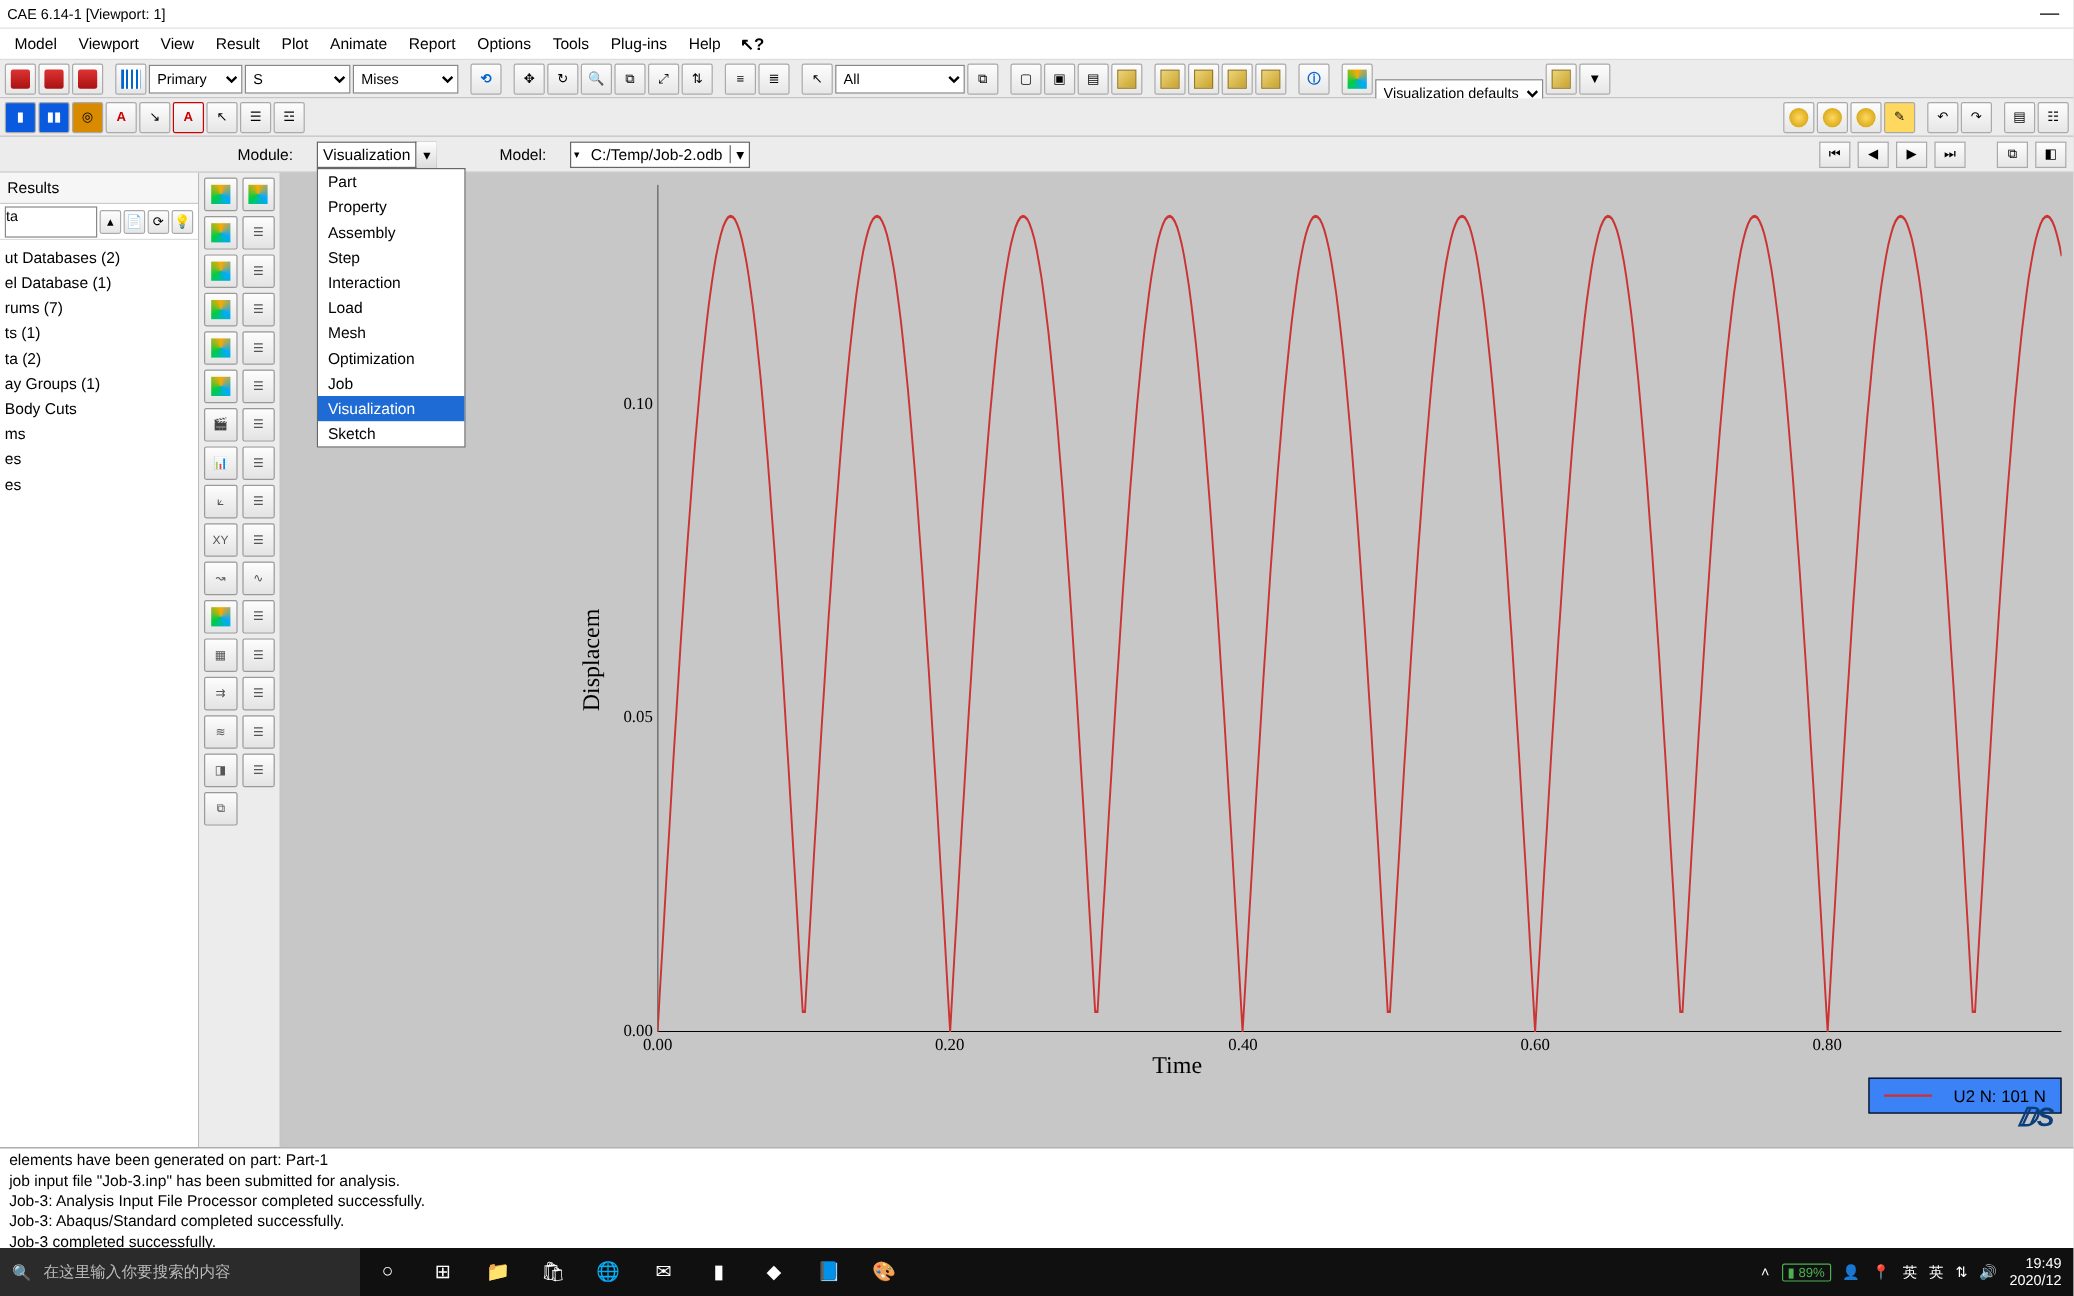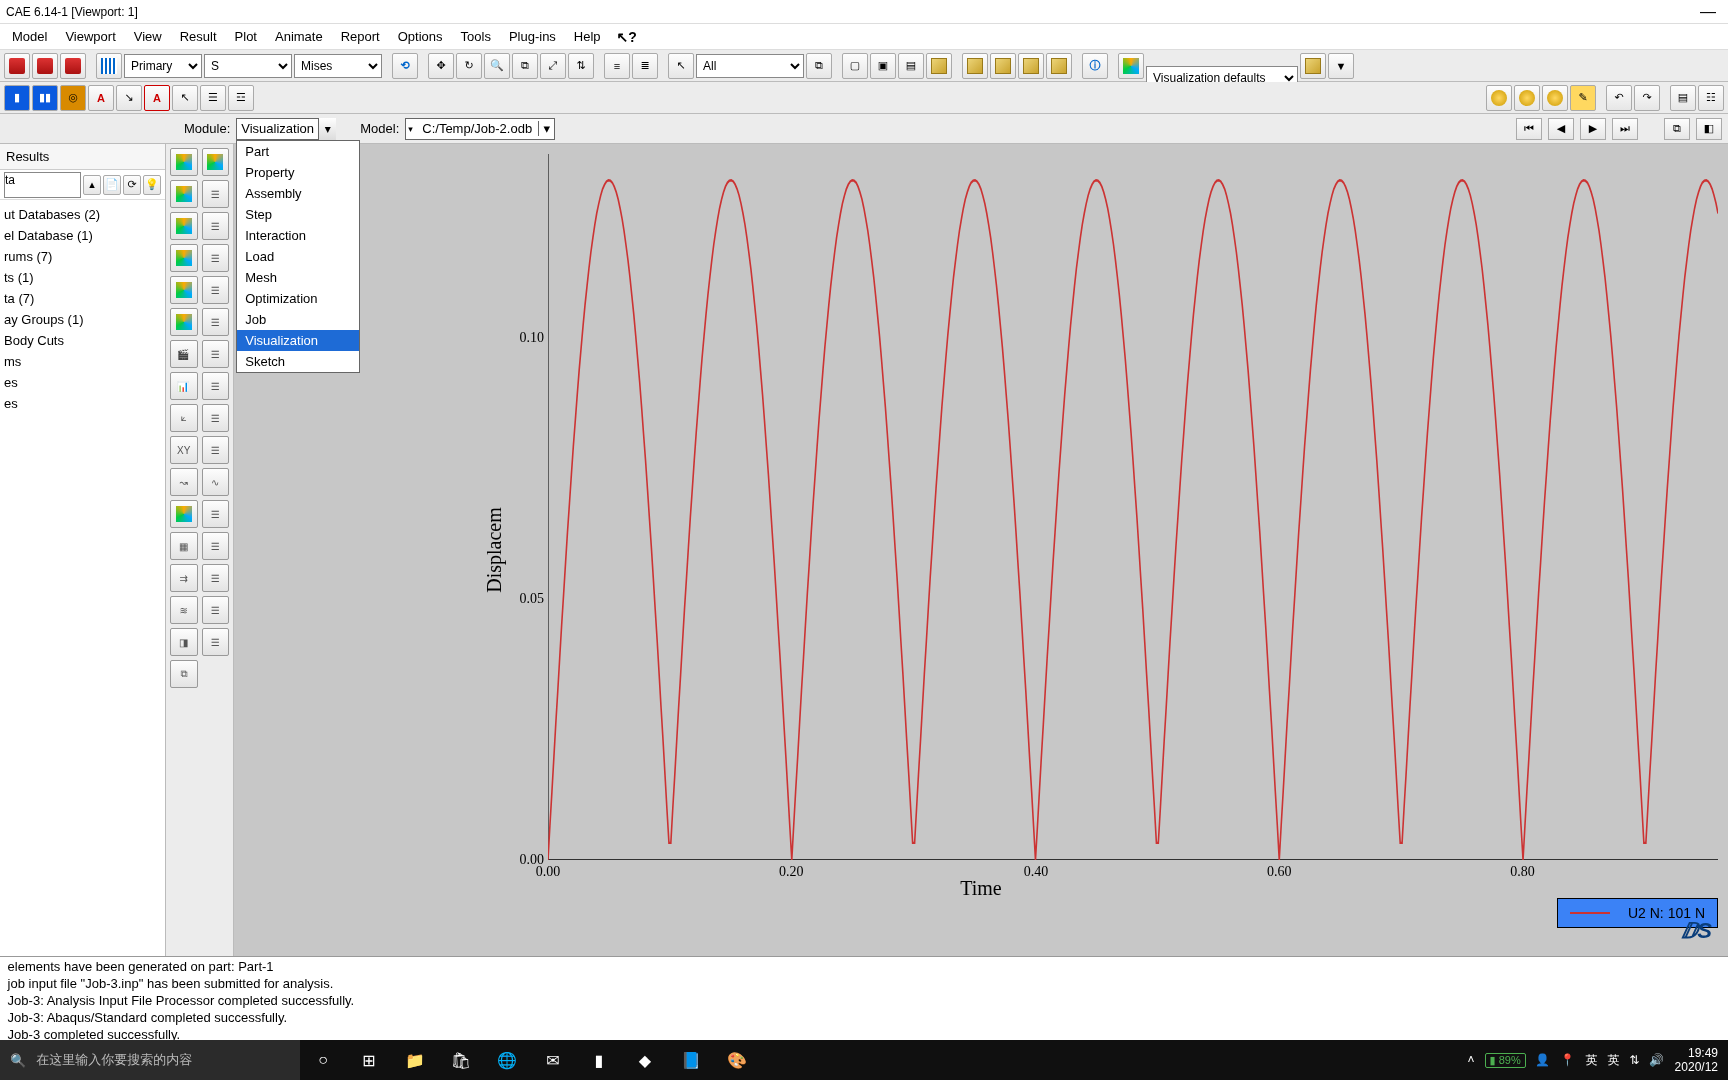--- a/index.html
+++ b/index.html
@@ -16,27 +16,27 @@
 .menubar .help-cursor { font-size: 14px; font-weight: bold; padding: 0 6px; }
 
 
 .toolbar { height: 32px; background: #ececec; display: flex; align-items: center; padding: 0 4px; gap: 2px; border-bottom: 1px solid #bbb; }
 .tbtn { width: 26px; height: 26px; border: 1px solid #aaa; background: linear-gradient(#fdfdfd,#e6e6e6); display: flex; align-items: center; justify-content: center; font-size: 11px; border-radius: 2px; }
 .tsep { width: 6px; }
 .tselect { height: 24px; border: 1px solid #888; background: #ffffff; font-size: 12px; padding: 0 2px; }
 .tselect.w70 { width: 78px; }
 .tselect.w88 { width: 88px; }
 .tselect.w108 { width: 108px; }
-.tselect.w140 { width: 152px; margin-top: 24px; }
+.tselect.w140 { width: 140px; margin-top: 24px; }
 
 
 .toolbar2 { height: 32px; background: #ececec; display: flex; align-items: center; padding: 0 4px; gap: 2px; border-bottom: 1px solid #bbb; }
 
 
-.contextbar { height: 30px; background: #ececec; display: flex; align-items: center; padding: 0 6px; gap: 6px; border-bottom: 1px solid #bbb; }
+.contextbar { height: 30px; background: #ececec; display: flex; align-items: center; padding: 0 6px; gap: 20px; border-bottom: 1px solid #bbb; }
 .contextbar .lbl { font-size: 13px; }
 .module-dd { position: relative; width: 100px; }
 .module-dd .box { height: 22px; border: 1px solid #666; background: #fff; display: flex; align-items: center; padding: 0 4px; font-size: 13px; }
 .module-dd .arrow { position: absolute; right: 0; top: 0; width: 18px; height: 22px; border-left: 1px solid #666; display: flex; align-items: center; justify-content: center; background: linear-gradient(#fefefe,#dcdcdc); }
 .module-list { position: absolute; top: 22px; left: 0; width: 124px; background: #fff; border: 1px solid #666; z-index: 100; }
 .module-list .opt { padding: 3px 8px; font-size: 13px; cursor: default; }
 .module-list .opt.sel { background: #1e6bd6; color: #fff; }
 .model-dd { height: 22px; border: 1px solid #666; background: #fff; display: flex; align-items: center; padding: 0 4px 0 16px; font-size: 13px; width: 150px; position: relative; }
 .model-dd::before { content: "▾"; position: absolute; left: 2px; font-size: 9px; }
 .model-dd .darrow { position: absolute; right: 0; width: 16px; text-align: center; border-left: 1px solid #666; }
@@ -308,21 +308,21 @@
       <div class="tbtn" style="width:18px;height:20px">▴</div>
       <div class="tbtn" style="width:18px;height:20px">📄</div>
       <div class="tbtn" style="width:18px;height:20px">⟳</div>
       <div class="tbtn" style="width:18px;height:20px">💡</div>
     </div>
     <div class="tree">
       <div class="item">ut Databases (2)</div>
       <div class="item">el Database (1)</div>
       <div class="item">rums (7)</div>
       <div class="item">ts (1)</div>
-      <div class="item">ta (7)</div>
+      <div class="item">ta (2)</div>
       <div class="item"></div>
       <div class="item">ay Groups (1)</div>
       <div class="item">Body Cuts</div>
       <div class="item">ms</div>
       <div class="item">es</div>
       <div class="item">es</div>
     </div>
   </div>
 
   <div class="toolbox">

